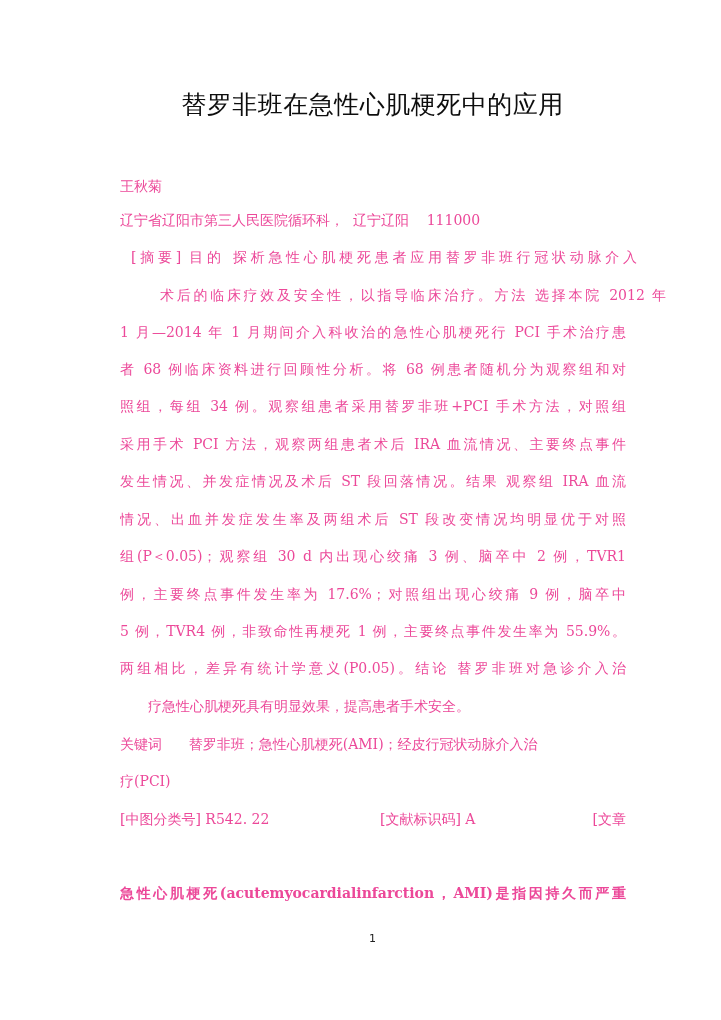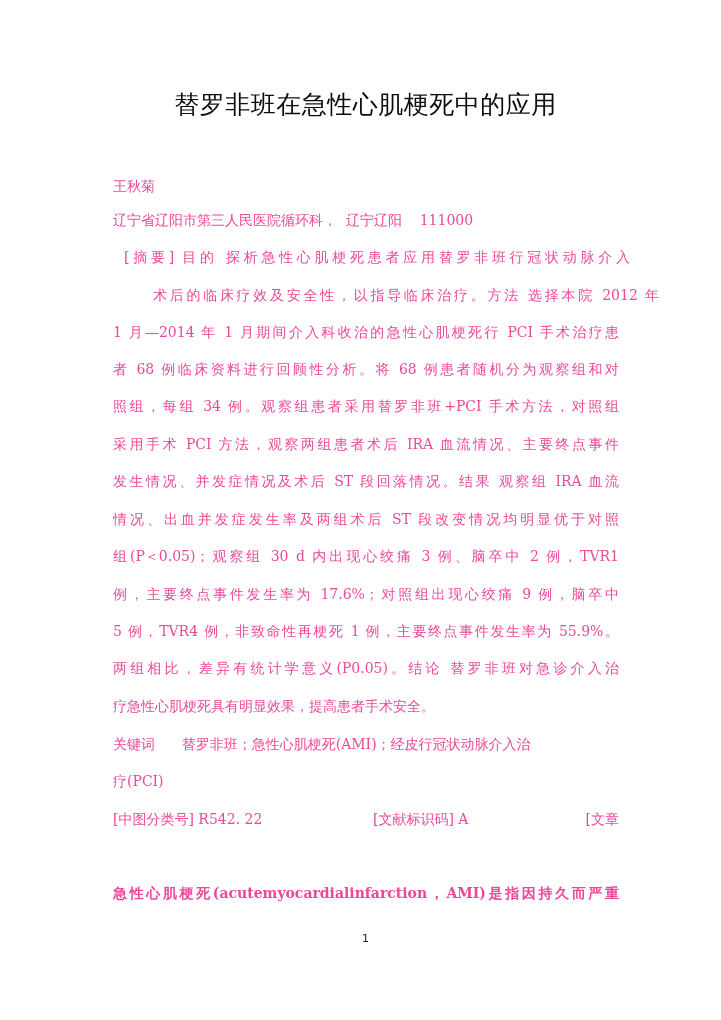--- a/index.html
+++ b/index.html
@@ -10,21 +10,21 @@
     body {
       width: 721px;
       height: 1020px;
       position: relative;
       overflow: hidden;
       font-family: "DejaVu Serif", "Liberation Serif", serif;
       color: #111111;
     }
     .page {
       position: absolute;
-      left: 5px; top: 0;
+      left: 12px; top: 0;
       width: 619px;
       height: 1020px;
       background: #ffffff;
     }
     .title {
       position: absolute;
       left: 0;
       width: 721px;
       top: 88px;
       text-align: center;
@@ -78,21 +78,21 @@
   <div class="line justify" style="top:321px;">1 月—2014 年 1 月期间介入科收治的急性心肌梗死行 PCI 手术治疗患</div>
   <div class="line justify" style="top:358px;">者 68 例临床资料进行回顾性分析。将 68 例患者随机分为观察组和对</div>
   <div class="line justify" style="top:395px;">照组，每组 34 例。观察组患者采用替罗非班+PCI 手术方法，对照组</div>
   <div class="line justify" style="top:470px;">发生情况、并发症情况及术后 ST 段回落情况。结果 观察组 IRA 血流</div>
   <div class="line justify" style="top:433px;">采用手术 PCI 方法，观察两组患者术后 IRA 血流情况、主要终点事件</div>
   <div class="line justify" style="top:508px;">情况、出血并发症发生率及两组术后 ST 段改变情况均明显优于对照</div>
   <div class="line justify" style="top:545px;">组(P＜0.05)；观察组 30 d 内出现心绞痛 3 例、脑卒中 2 例，TVR1</div>
   <div class="line justify" style="top:583px;">例，主要终点事件发生率为 17.6%；对照组出现心绞痛 9 例，脑卒中</div>
   <div class="line justify" style="top:620px;">5 例，TVR4 例，非致命性再梗死 1 例，主要终点事件发生率为 55.9%。</div>
   <div class="line justify" style="top:657px;">两组相比，差异有统计学意义(P0.05)。结论 替罗非班对急诊介入治</div>
-  <div class="line" style="top:695px;">疗急性心肌梗死具有明显效果，提高患者手术安全。</div>
+  <div class="line" style="top:695px;margin-left:28px;">疗急性心肌梗死具有明显效果，提高患者手术安全。</div>
 
   <div class="line" style="top:733px; white-space:pre;">关键词      替罗非班；急性心肌梗死(AMI)；经皮行冠状动脉介入治</div>
   <div class="line" style="top:770px;">疗(PCI)</div>
 
   <div class="line" style="top:808px;">
     <span style="position:absolute; left:0;">[中图分类号] R542. 22</span>
     <span style="position:absolute; left:260px;">[文献标识码] A</span>
     <span style="position:absolute; right:0;">[文章</span>
   </div>
 

